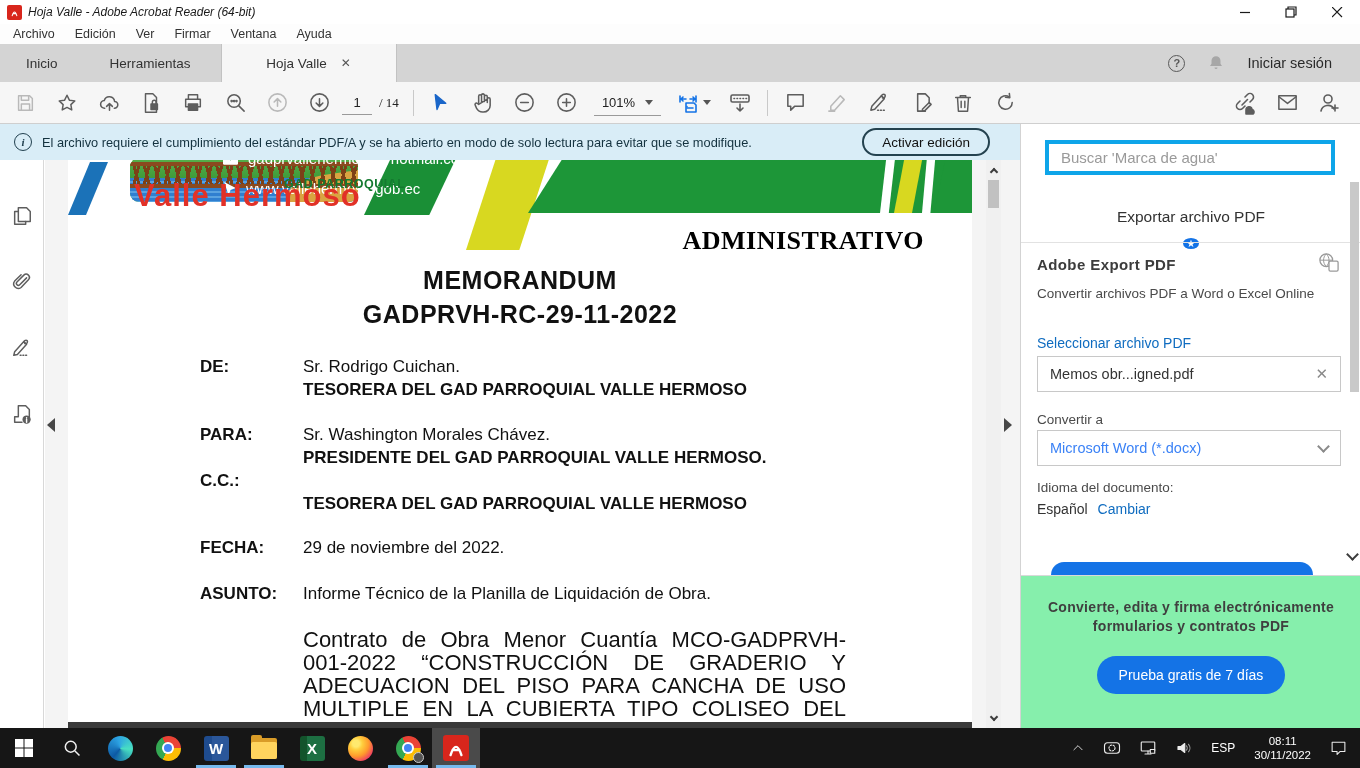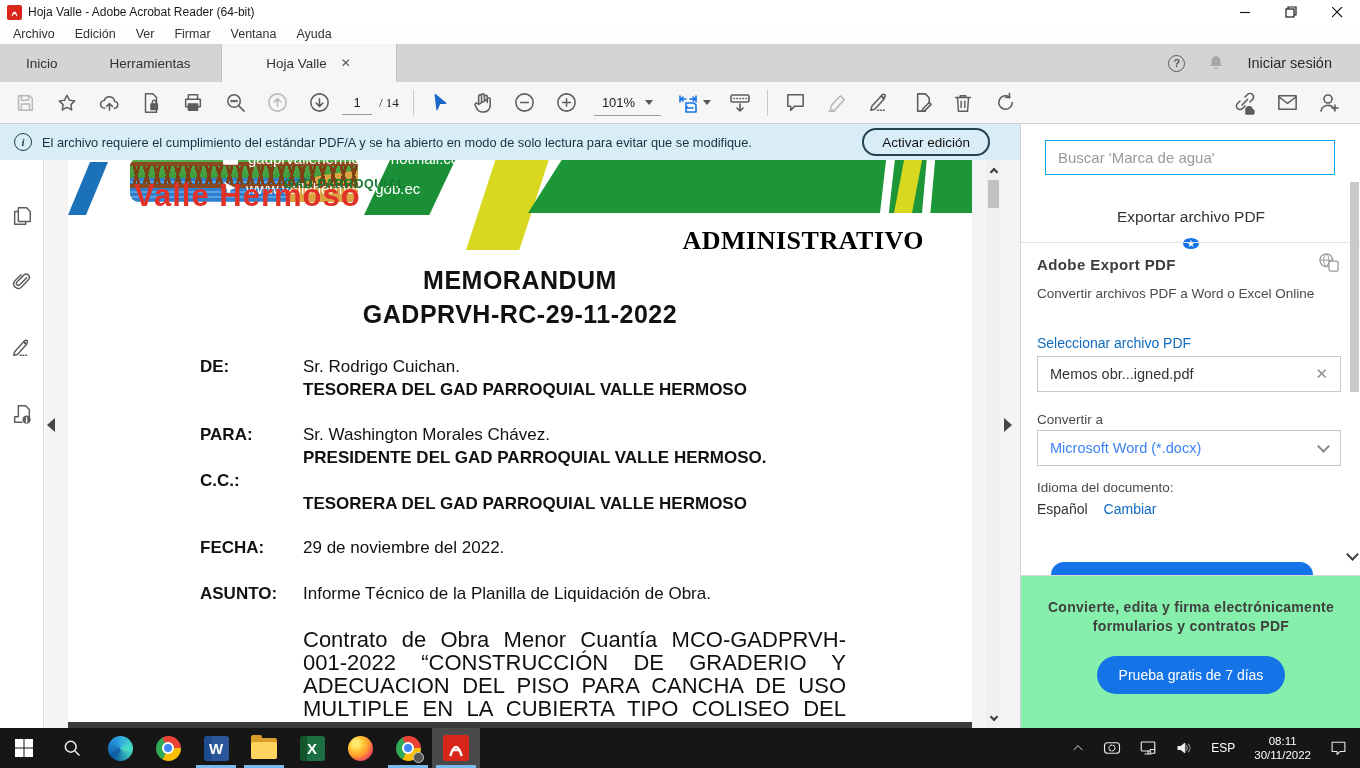--- a/index.html
+++ b/index.html
@@ -2,21 +2,21 @@
 <html><head>
 <meta charset="utf-8">
 <style>
   * { box-sizing:border-box; margin:0; padding:0; }
   html,body { width:1360px; height:768px; overflow:hidden; }
   body { font-family:"Liberation Sans",sans-serif; background:#fff; position:relative; color:#222; }
 
   
   .titlebar { position:absolute; top:0; left:0; width:1360px; height:24px; background:#fff; display:flex; align-items:center; }
   .app-ico { width:15px; height:15px; margin:0 6px 0 7px; background:#d8261c; border-radius:2px; display:flex; align-items:center; justify-content:center; }
-  .title-text { font-size:12px; color:#1a1a1a; }
+  .title-text { font-size:12px; color:#1a1a1a;font-style:italic; }
   .wincontrols { margin-left:auto; display:flex; height:24px; }
   .winbtn { width:46px; height:24px; display:flex; align-items:center; justify-content:center; }
   .winbtn svg { stroke:#1a1a1a; stroke-width:1.2; fill:none; }
 
   
   .menubar { position:absolute; top:24px; left:0; width:1360px; height:20px; background:#fdfdfd; display:flex; align-items:center; gap:14px; padding-left:10px; }
   .menu-item { font-size:12.5px; color:#333; padding:1px 3px; }
 
   
   .tabbar { position:absolute; top:44px; left:0; width:1360px; height:38px; background:#d4d4d4; display:flex; align-items:stretch; }
@@ -84,21 +84,21 @@
   .f-l2 { font-weight:bold; }
   .body-par { position:absolute; left:235px; top:478px; width:543px; font-size:22px; line-height:23px; color:#111; text-align:justify; }
 
   
   .vscroll { position:absolute; right:19px; top:0; width:15px; height:568px; background:#f0f0f0; }
   .vs-arrow { position:absolute; left:0; width:15px; height:15px; display:flex; align-items:center; justify-content:center; color:#4a4a4a; font-size:9px; }
   .vs-thumb { position:absolute; left:2px; top:20px; width:11px; height:28px; background:#c1c1c1; }
 
   
   .rpanel { position:absolute; top:124px; left:1020px; width:340px; height:604px; background:#fff; border-left:1px solid #d3d3d3; }
-  .rp-search { position:absolute; left:24px; top:16px; width:290px; height:35px; border:1px solid #0ea5e9; background:#fff; font-size:15px; color:#333; padding:0 12px; font-family:inherit; }
+  .rp-search { position:absolute; left:24px; top:16px; width:290px; height:35px; border:4px solid #0ea5e9; background:#fff; font-size:15px; color:#333; padding:0 12px; font-family:inherit; }
   .rp-search::placeholder { color:#9a9a9a; }
   .rp-toolrow { position:absolute; left:24px; top:72px; width:292px; height:34px; display:flex; align-items:center; gap:12px;flex-direction:column; }
   .rp-toollabel { font-size:15.5px; color:#323232; }
   .star-badge { width:16px; height:16px; border-radius:50%; background:#1473e6; color:#fff; font-size:10px; display:flex; align-items:center; justify-content:center; }
   .rp-chevup { margin-left:auto; } 
   .chev { width:9px; height:9px; border-right:2px solid #3c3c3c; border-bottom:2px solid #3c3c3c; }
   .chev.up { transform:rotate(-135deg); margin-top:4px; }
   .chev.down { transform:rotate(45deg); margin-top:-4px; }
   .rp-div { position:absolute; left:0; top:118px; width:340px; height:1px; background:#e2e2e2; }
   .rp-h1 { position:absolute; left:16px; top:132px; font-size:15px; font-weight:bold; color:#3c3c3c; letter-spacing:.4px; }
@@ -106,21 +106,21 @@
   .rp-desc { position:absolute; left:16px; top:162px; font-size:13.5px; color:#4a4a4a; }
   .rp-link { font-size:14px; color:#0f6cc0; }
   .rp-sel-link { position:absolute; left:16px; top:211px; }
   .rp-filebox { position:absolute; left:16px; top:232px; width:304px; height:36px; border:1px solid #c8c8c8; display:flex; align-items:center; padding:0 12px; }
   .rp-filename { font-size:14.5px; color:#333; }
   .rp-x { margin-left:auto; font-size:15px; color:#8a8a8a; }
   .rp-convlbl { position:absolute; left:16px; top:288px; font-size:13.5px; color:#4a4a4a; }
   .rp-select { position:absolute; left:16px; top:306px; width:304px; height:36px; border:1px solid #c8c8c8; display:flex; align-items:center; padding:0 12px; }
   .rp-selval { font-size:14.5px; color:#3b82f6; }
   .rp-idioma { position:absolute; left:16px; top:356px; font-size:13.5px; color:#4a4a4a; }
-  .rp-lang { position:absolute; left:16px; top:377px; font-size:14px; color:#333; display:flex; gap:16px; }
+  .rp-lang { position:absolute; left:16px; top:377px; font-size:14px; color:#333; display:flex; gap:10px; }
   .rp-partialbtn { position:absolute; left:30px; top:438px; width:262px; height:13px; background:#1473e6; border-radius:14px 14px 0 0; }
   .rp-scrolldiv { position:absolute; left:0; top:451px; width:340px; height:1px; background:#d9d9d9; }
   .rp-sb-thumb { position:absolute; right:1px; top:58px; width:9px; height:210px; background:#c9c9c9; }
   .rp-sb-down { position:absolute; right:3px; top:430px; }
   .promo { position:absolute; left:0; top:452px; width:340px; height:152px; background:#86efac; text-align:center; }
   .promo-line { font-size:14px; font-weight:bold; color:#3f3f3f; letter-spacing:.3px; line-height:19px; }
   .promo-line:first-child { margin-top:22px; }
   .promo-btn { display:inline-flex; align-items:center; justify-content:center; margin-top:20px; height:38px; padding:0 22px; background:#1473e6; border:none; border-radius:19px; color:#fff; font-size:14px; font-family:inherit; }
 
   

